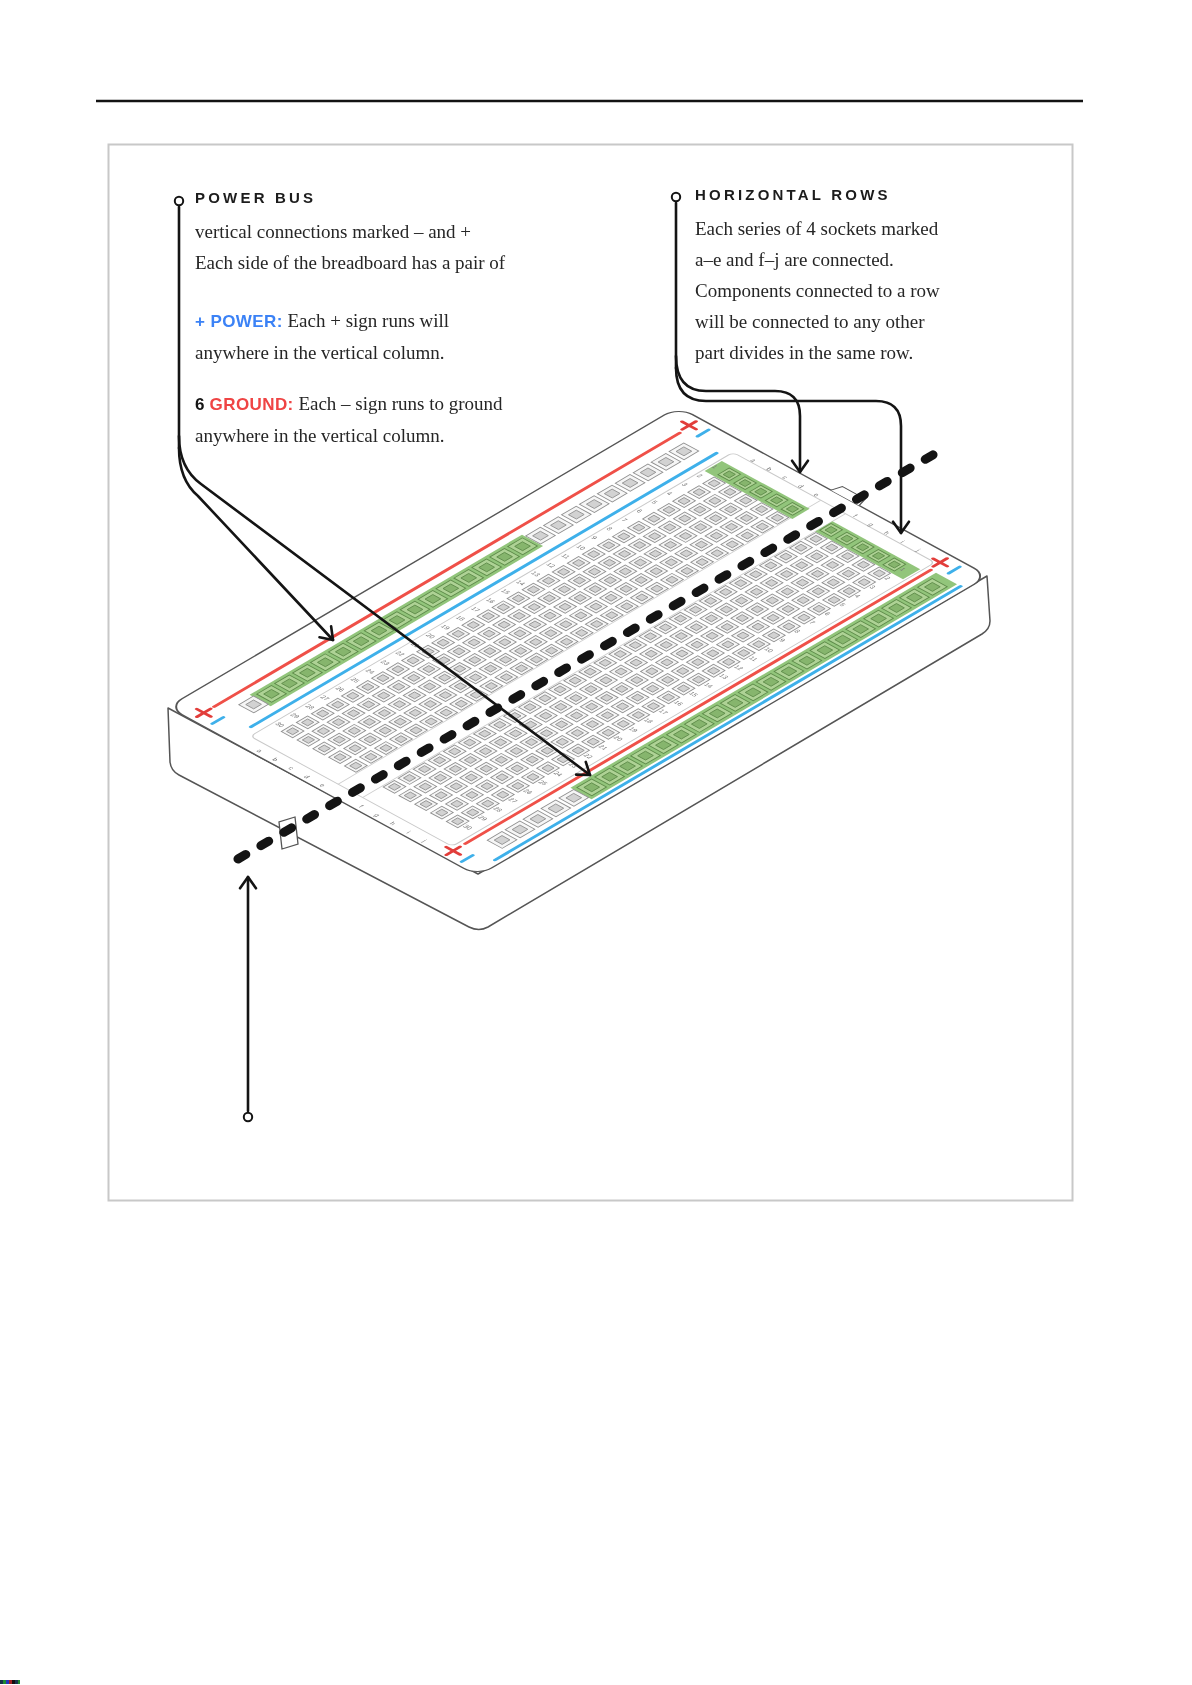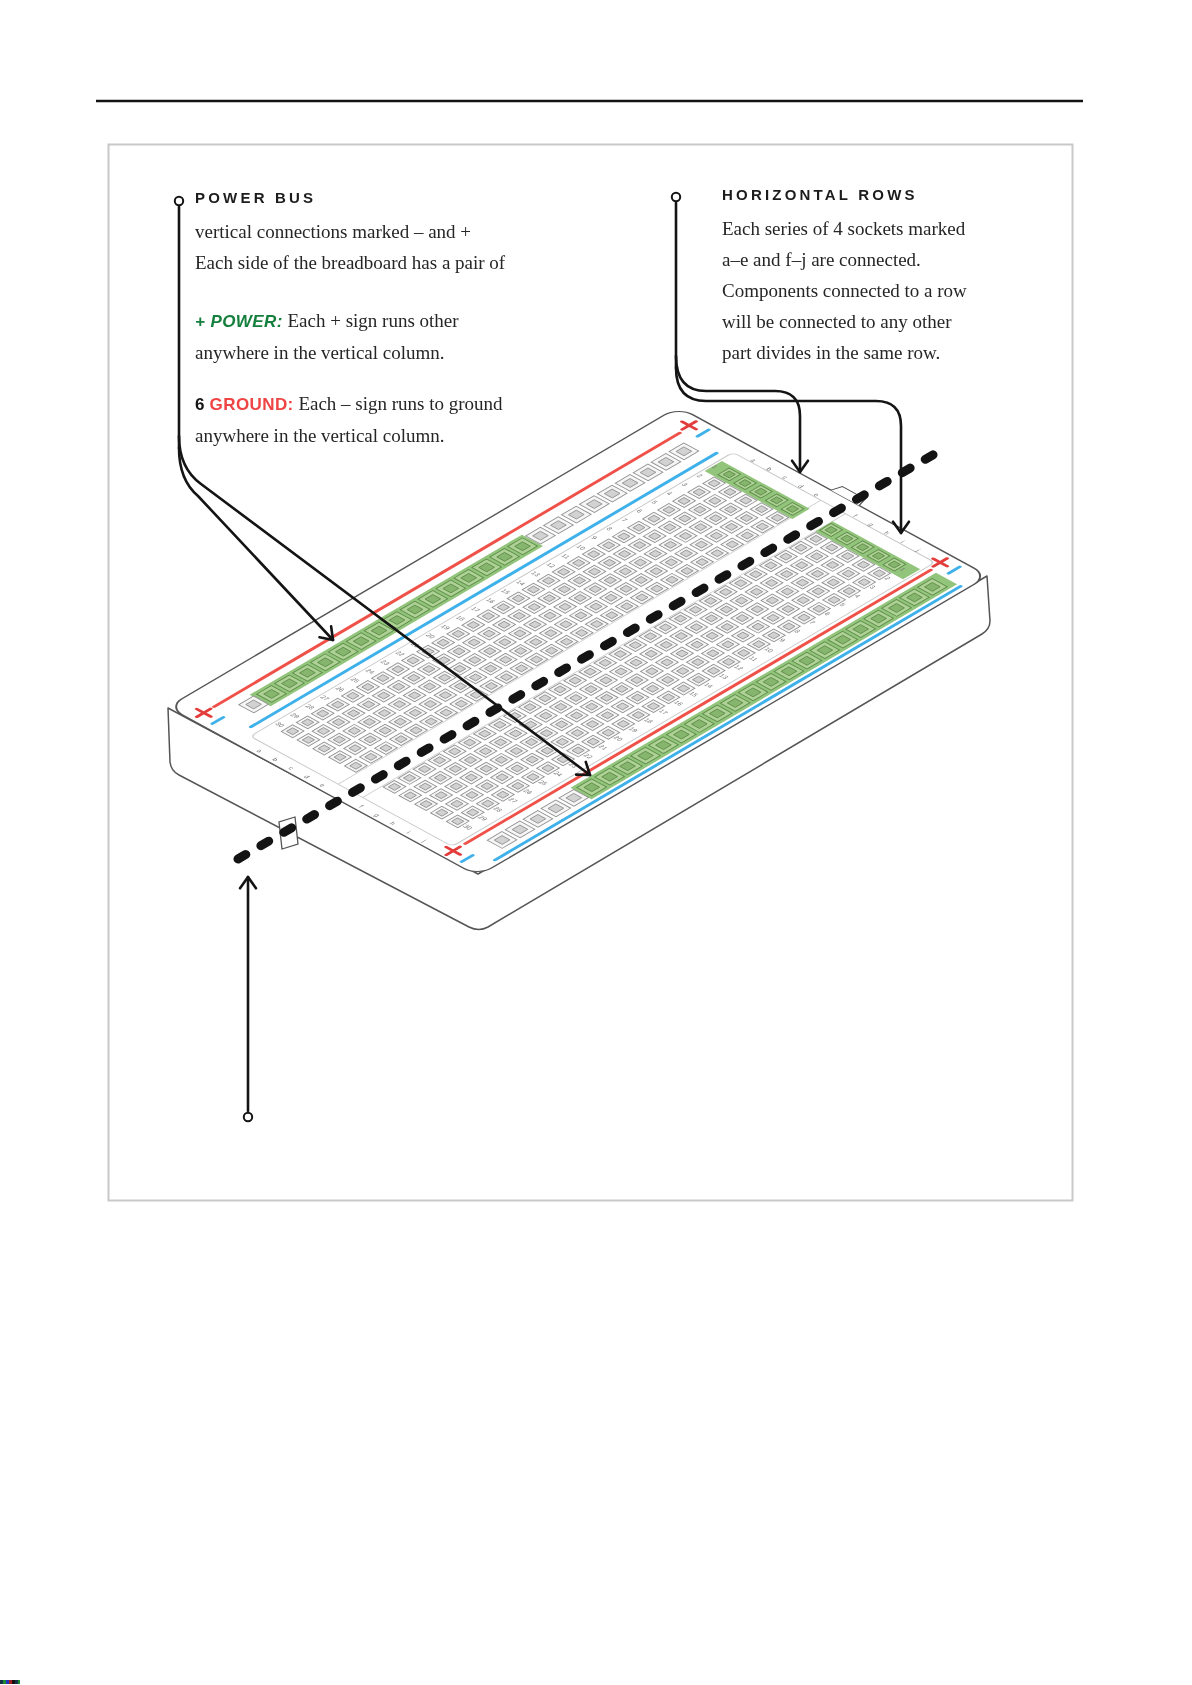--- a/index.html
+++ b/index.html
@@ -8,21 +8,21 @@
   svg{position:absolute;left:0;top:0;}
   .tb{position:absolute;color:#2e2e2e;}
   .tb h3{font-family:"Liberation Sans",sans-serif;font-weight:700;font-size:15px;
          letter-spacing:3.2px;color:#1c1c1c;margin:0 0 10px 0;}
   .tb .line{font-size:19px;line-height:31px;color:#262626;}
   #tb-center .line{line-height:32.5px;}
   .para{margin:0;}
   .mt1{margin-top:27px;}
   .mt2{margin-top:20px;}
   .lbl{font-family:"Liberation Sans",sans-serif;font-weight:700;font-size:17px;letter-spacing:.4px;}
-  .lbl-red{color:#15803d;font-style:italic;}
+  .lbl-red{color:#3b82f6;}
   .lbl-teal{color:#ef4444;}
   .lbl-black{color:#141414;}
   .artifact{position:absolute;left:0;top:1680px;width:20px;height:4px;
     background:repeating-linear-gradient(90deg,#16324a 0 3px,#1d8a2e 3px 6px,#2233bb 6px 9px,#a02020 9px 12px,#101010 12px 15px);}
 </style>
 </head>
 <body>
 
 <div class="page">
 
@@ -864,35 +864,35 @@
 
   <div class="tb" id="tb-power" style="left:195px;top:189px;">
     <h3>POWER BUS</h3>
     <div class="para">
       <div class="line">vertical connections marked – and +</div>
       <div class="line">Each side of the breadboard has a pair of</div>
     </div>
     <div class="para mt1">
       <div class="line">
         <span class="lbl lbl-red">+ POWER:</span>
-        <span>Each + sign runs other</span>
+        <span>Each + sign runs will</span>
       </div>
       <div class="line">anywhere in the vertical column.</div>
     </div>
     <div class="para mt2">
       <div class="line">
         <span class="lbl lbl-black">6</span>
         <span class="lbl lbl-teal">GROUND:</span>
         <span>Each – sign runs to ground</span>
       </div>
       <div class="line">anywhere in the vertical column.</div>
     </div>
   </div>
 
-  <div class="tb" id="tb-rows" style="left:695px;top:186px;margin-left:27px;">
+  <div class="tb" id="tb-rows" style="left:695px;top:186px;">
     <h3>HORIZONTAL ROWS</h3>
     <div class="line">Each series of 4 sockets marked</div>
     <div class="line">a–e and f–j are connected.</div>
     <div class="line">Components connected to a row</div>
     <div class="line">will be connected to any other</div>
     <div class="line">part divides in the same row.</div>
   </div>
 
 
   <div class="artifact"></div>

